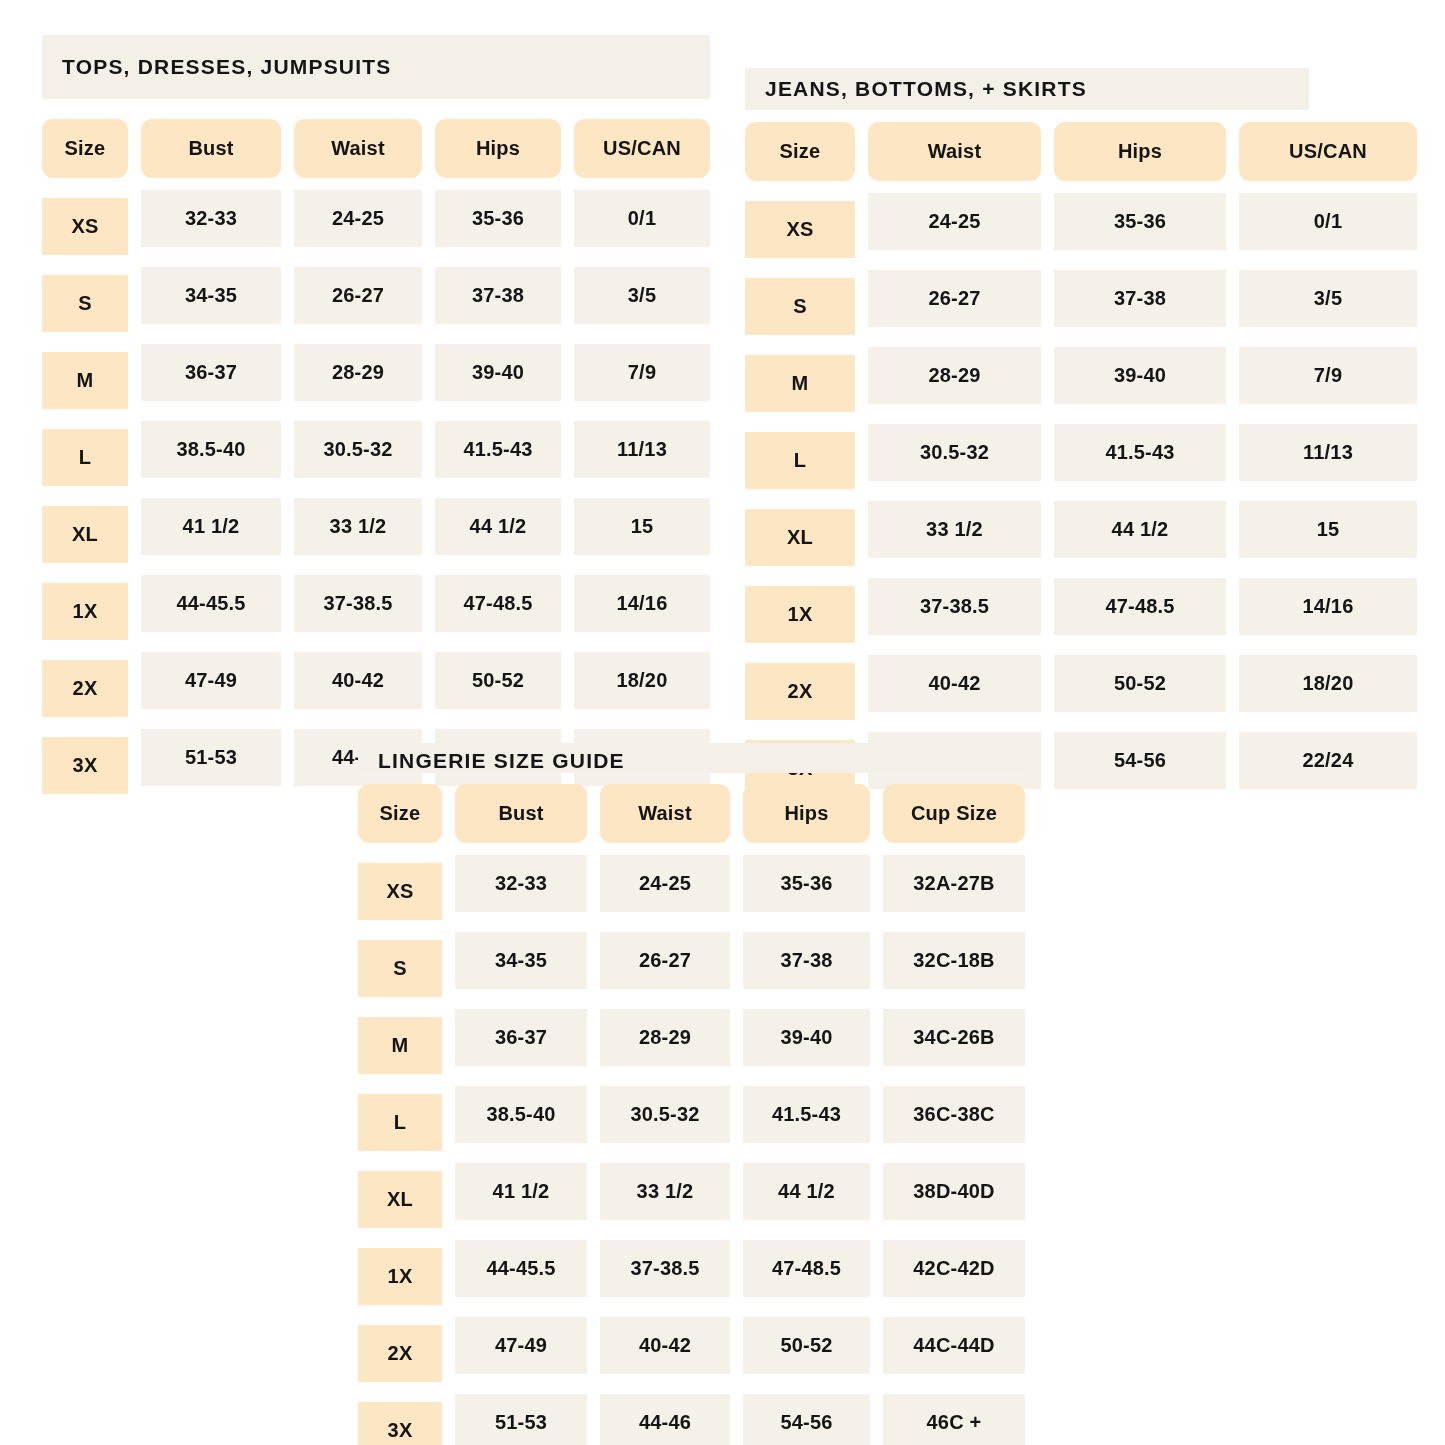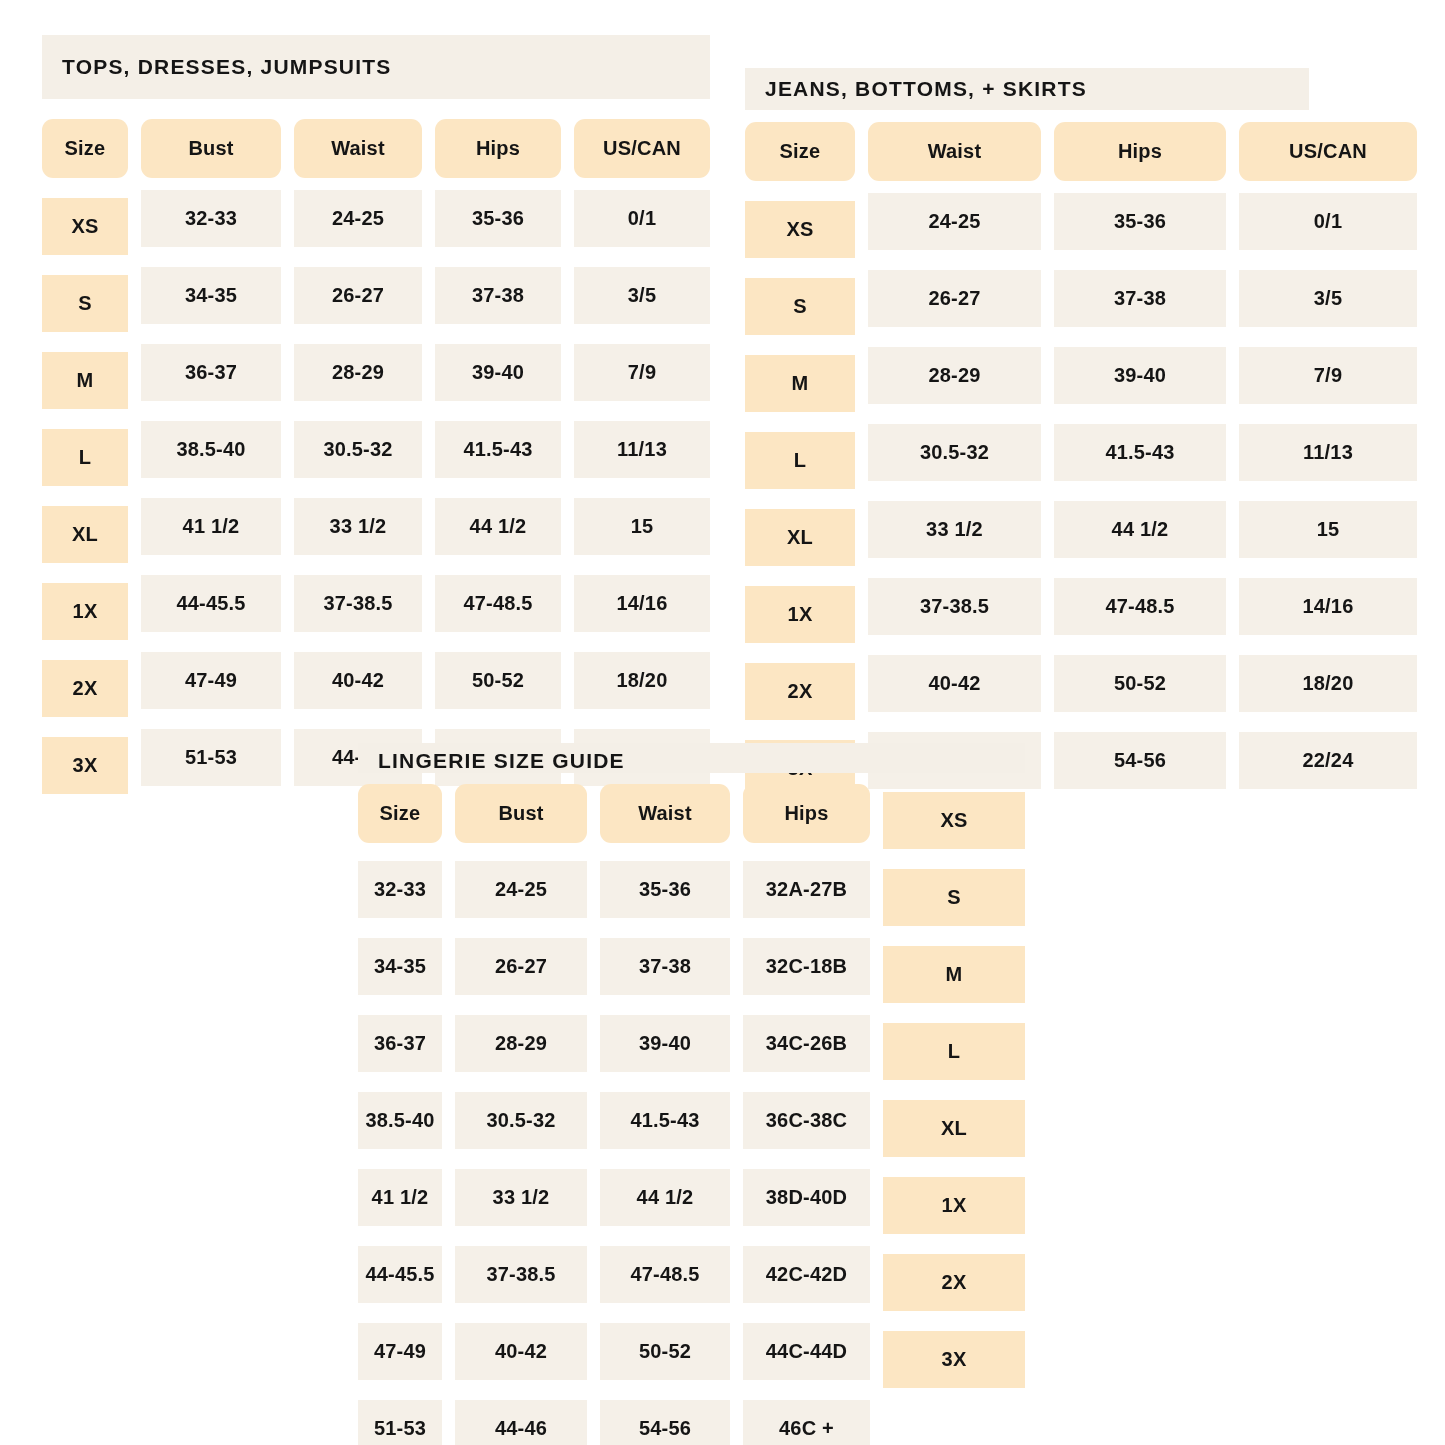--- a/index.html
+++ b/index.html
@@ -194,20 +194,21 @@
 <section class="panel" id="panel-lingerie">
   <div class="panel-title">
     <div class="t1">LINGERIE SIZE GUIDE</div>
 
   </div>
   <div class="grid">
       <div class="cell head">Size</div>
       <div class="cell head">Bust</div>
       <div class="cell head">Waist</div>
       <div class="cell head">Hips</div>
+      <div class="cell head">Cup Size</div>
       <div class="cell size">XS</div>
       <div class="cell data">32-33</div>
       <div class="cell data">24-25</div>
       <div class="cell data">35-36</div>
       <div class="cell data">32A-27B</div>
       <div class="cell size">S</div>
       <div class="cell data">34-35</div>
       <div class="cell data">26-27</div>
       <div class="cell data">37-38</div>
       <div class="cell data">32C-18B</div>

